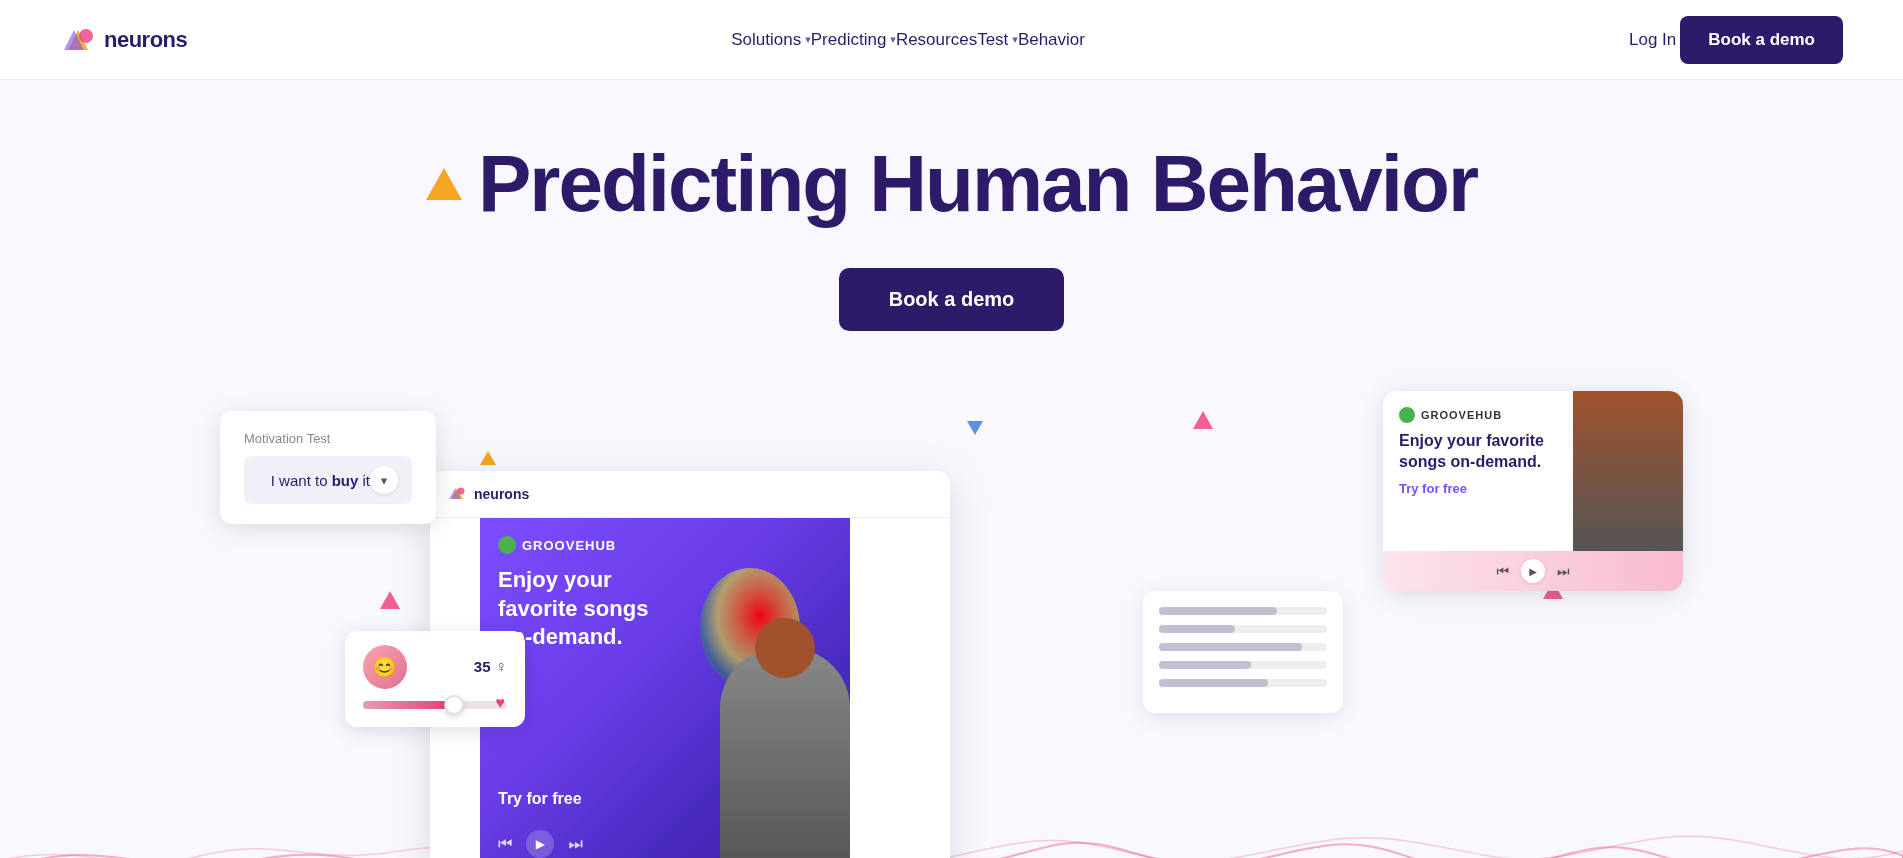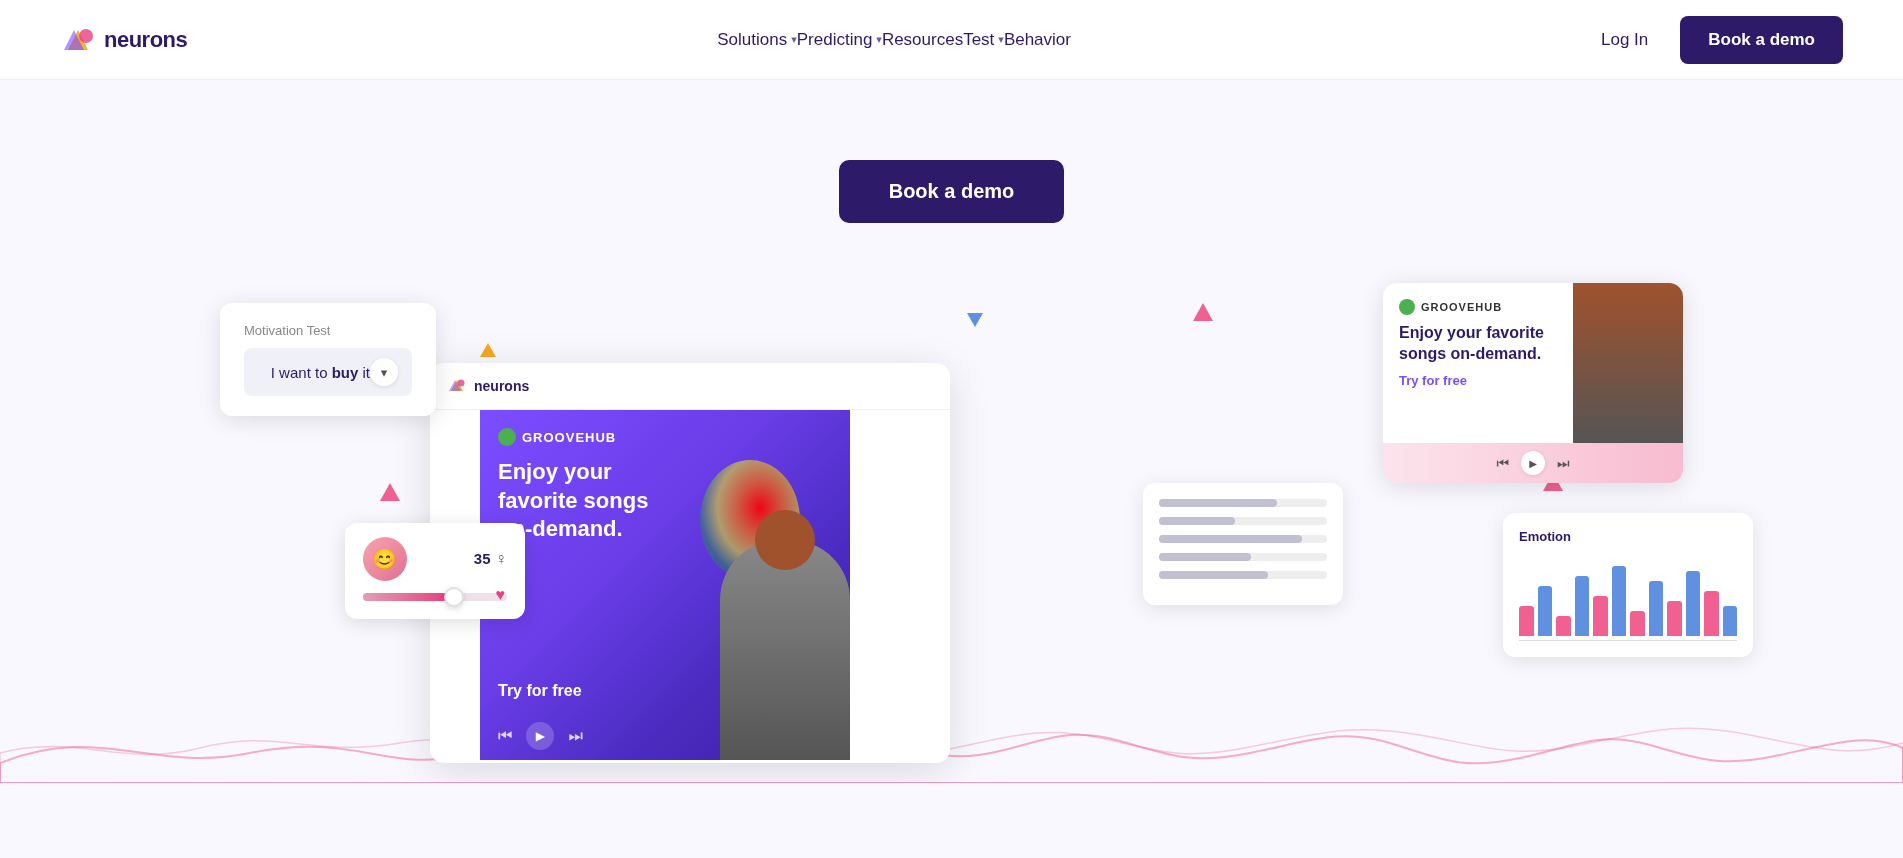--- a/index.html
+++ b/index.html
@@ -52,21 +52,21 @@
       align-items: center;
       gap: 4px;
     }
     .nav-links li a .chevron {
       font-size: 11px;
       opacity: 0.7;
     }
     .nav-actions {
       display: flex;
       align-items: center;
-      gap: 32px;
+      gap: 4px;
     }
     .btn-login {
       background: none;
       border: none;
       font-size: 17px;
       font-weight: 500;
       color: #2d1b69;
       cursor: pointer;
     }
     .btn-demo-nav {
@@ -623,20 +623,24 @@
     </li>
   </ul>
 
   <div class="nav-actions">
     <button class="btn-login">Log In</button>
     <button class="btn-demo-nav">Book a demo</button>
   </div>
 </nav>
 
 <section class="hero">
+  <div class="hero-title-wrapper">
+    <div class="triangle-accent"></div>
+    <h1 class="hero-title">Predicting Human Behavior</h1>
+  </div>
 
   <div class="hero-cta">
     <button class="btn-demo-hero">Book a demo</button>
   </div>
 
   <div class="hero-visuals">
 
     <div class="deco-triangle dt-yellow" style="left:480px; top:60px;"></div>
     <div class="deco-triangle dt-pink" style="left:380px; top:200px;"></div>
     <div class="deco-triangle dt-blue" style="right:920px; top:30px;"></div>
@@ -751,37 +755,19 @@
             </div>
           </div>
           <div class="metric-bar-row">
             <div class="metric-bar-track">
               <div class="metric-bar-fill" style="width: 65%; background: rgb(192, 192, 208);"></div>
             </div>
           </div>
         </div>
     </div>
 
-    <div class="emotion-card">
-      <div class="emotion-title">Emotion</div>
-      <div class="emotion-chart" id="emotion-chart">
-          <div class="ebar ebar-pink" style="height: 30px;"></div>
-          <div class="ebar ebar-blue" style="height: 50px;"></div>
-          <div class="ebar ebar-pink" style="height: 20px;"></div>
-          <div class="ebar ebar-blue" style="height: 60px;"></div>
-          <div class="ebar ebar-pink" style="height: 40px;"></div>
-          <div class="ebar ebar-blue" style="height: 70px;"></div>
-          <div class="ebar ebar-pink" style="height: 25px;"></div>
-          <div class="ebar ebar-blue" style="height: 55px;"></div>
-          <div class="ebar ebar-pink" style="height: 35px;"></div>
-          <div class="ebar ebar-blue" style="height: 65px;"></div>
-          <div class="ebar ebar-pink" style="height: 45px;"></div>
-          <div class="ebar ebar-blue" style="height: 30px;"></div>
-        </div>
-      <div class="emotion-baseline"></div>
-    </div>
 
     <svg class="waveform" viewBox="0 0 1903 100" preserveAspectRatio="none">
       <path d="M0,80 C100,40 150,90 250,70 C350,50 380,85 450,75 C520,65 560,45 620,60 C680,75 700,85 750,70 C800,55 830,40 880,55 C930,70 950,80 1000,68 C1050,56 1070,44 1120,58 C1170,72 1190,82 1250,70 C1310,58 1340,45 1390,60 C1440,75 1460,88 1520,75 C1580,62 1600,48 1650,62 C1700,76 1720,85 1780,72 C1840,59 1870,50 1903,65 L1903,100 L0,100 Z" fill="none" stroke="#f06090" stroke-width="2" opacity="0.5"></path>
       <path d="M0,70 C80,50 120,85 200,65 C280,45 310,75 400,60 C490,45 520,80 600,68 C680,56 710,42 780,56 C850,70 870,82 940,68 C1010,54 1040,42 1100,55 C1160,68 1180,78 1250,64 C1320,50 1350,40 1420,52 C1490,64 1510,76 1580,62 C1650,48 1680,38 1750,52 C1820,66 1850,75 1903,60 L1903,100 L0,100 Z" fill="none" stroke="#f06090" stroke-width="1.5" opacity="0.3"></path>
     </svg>
   </div>
 </section>
 
 </body></html>

